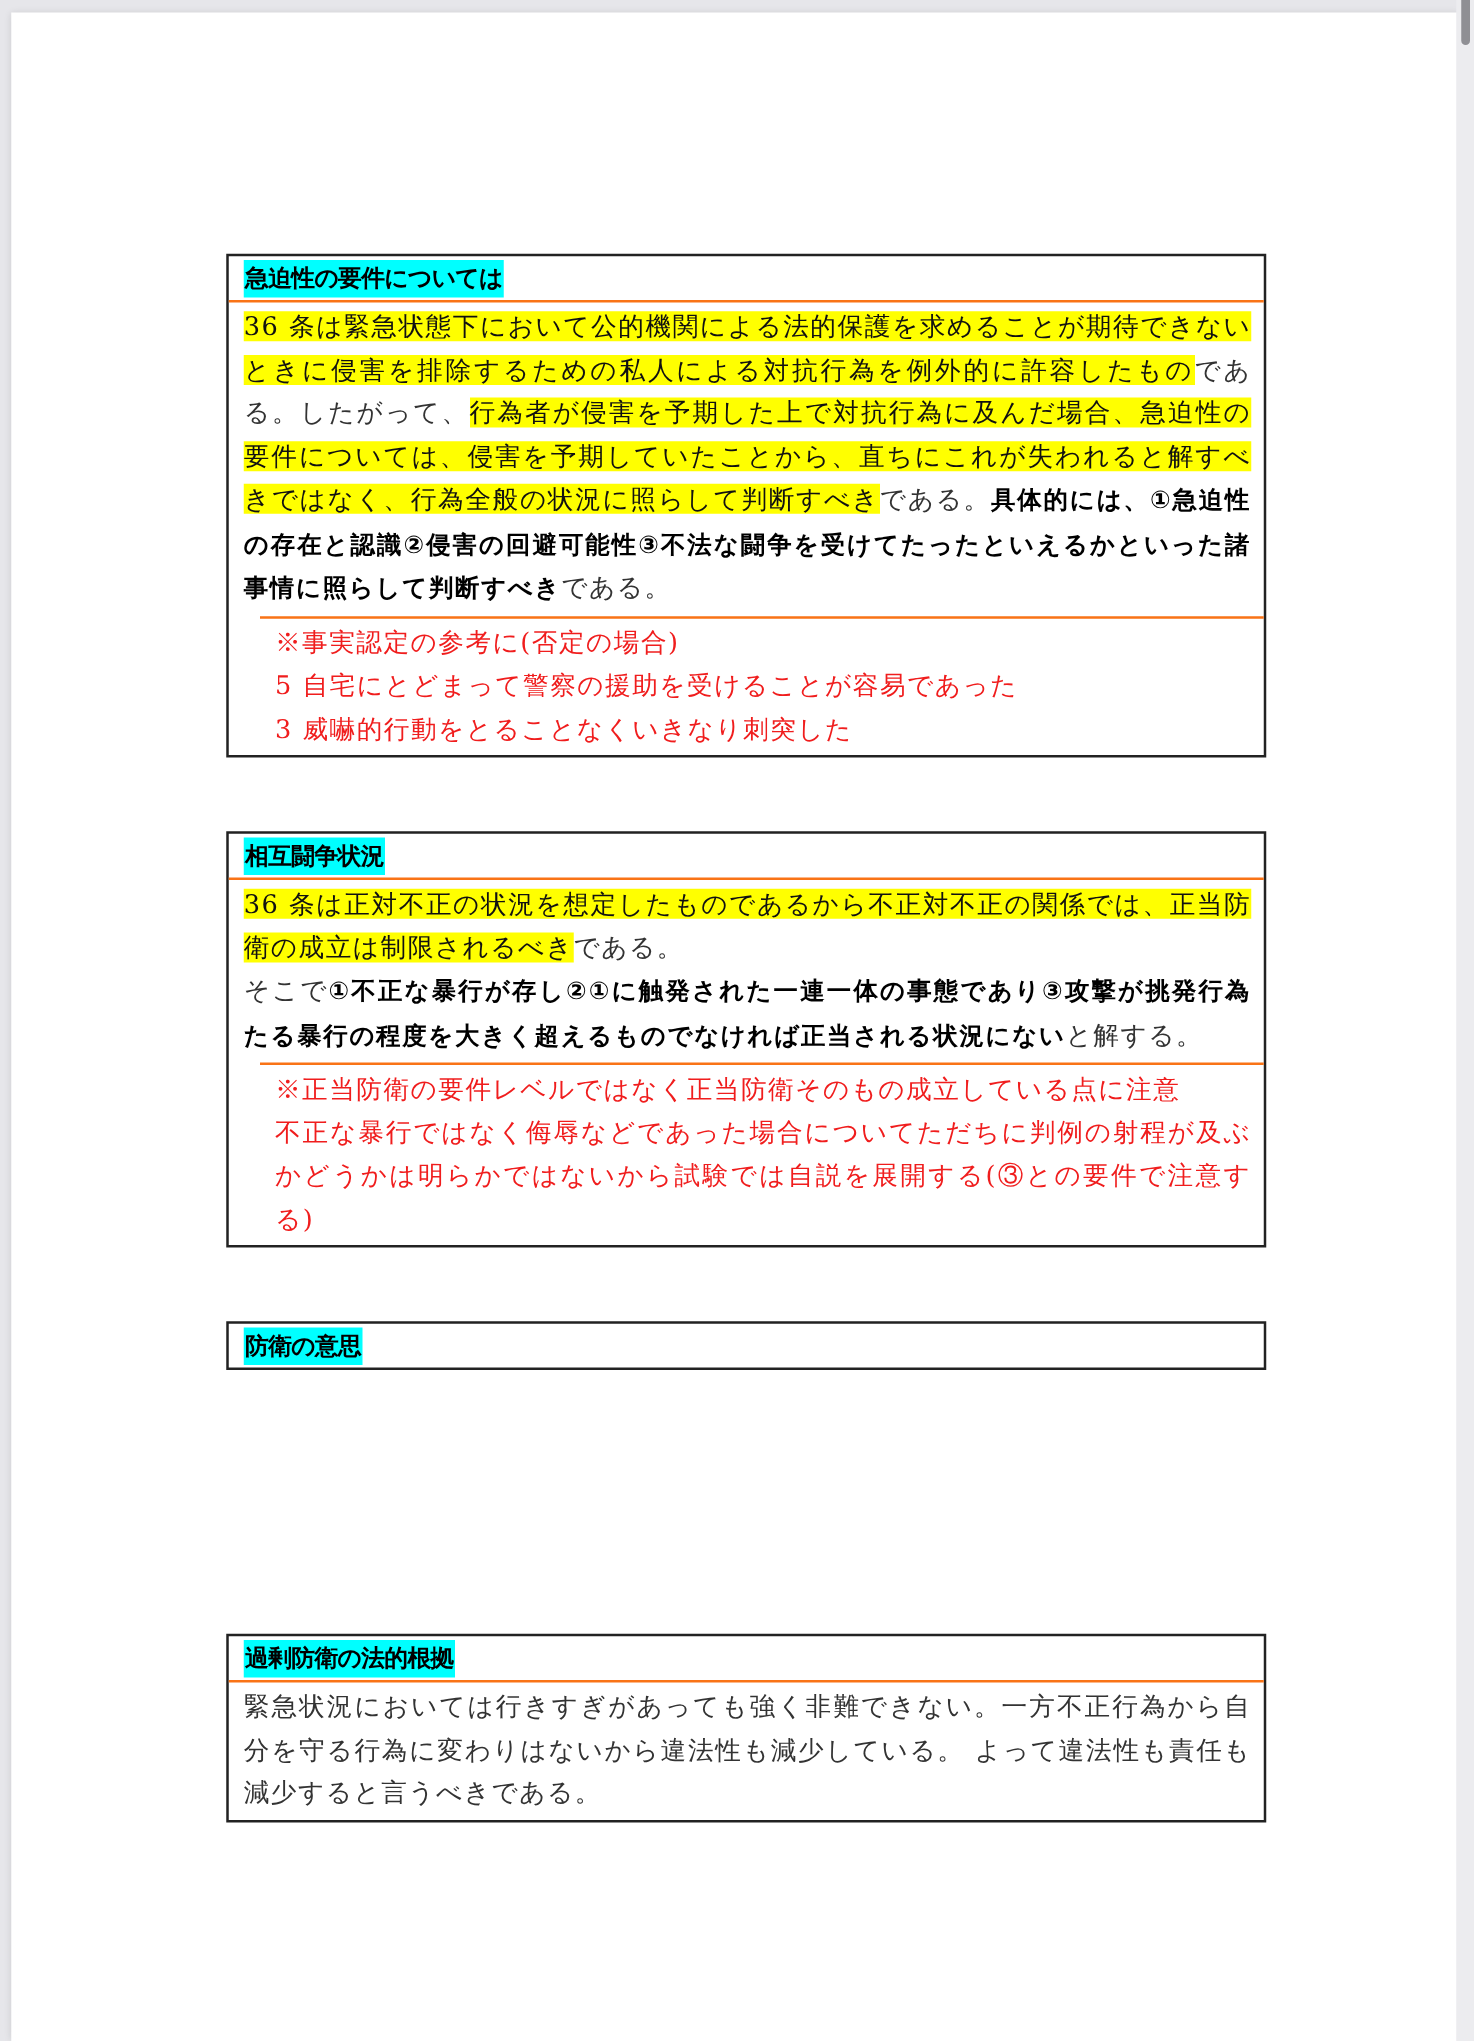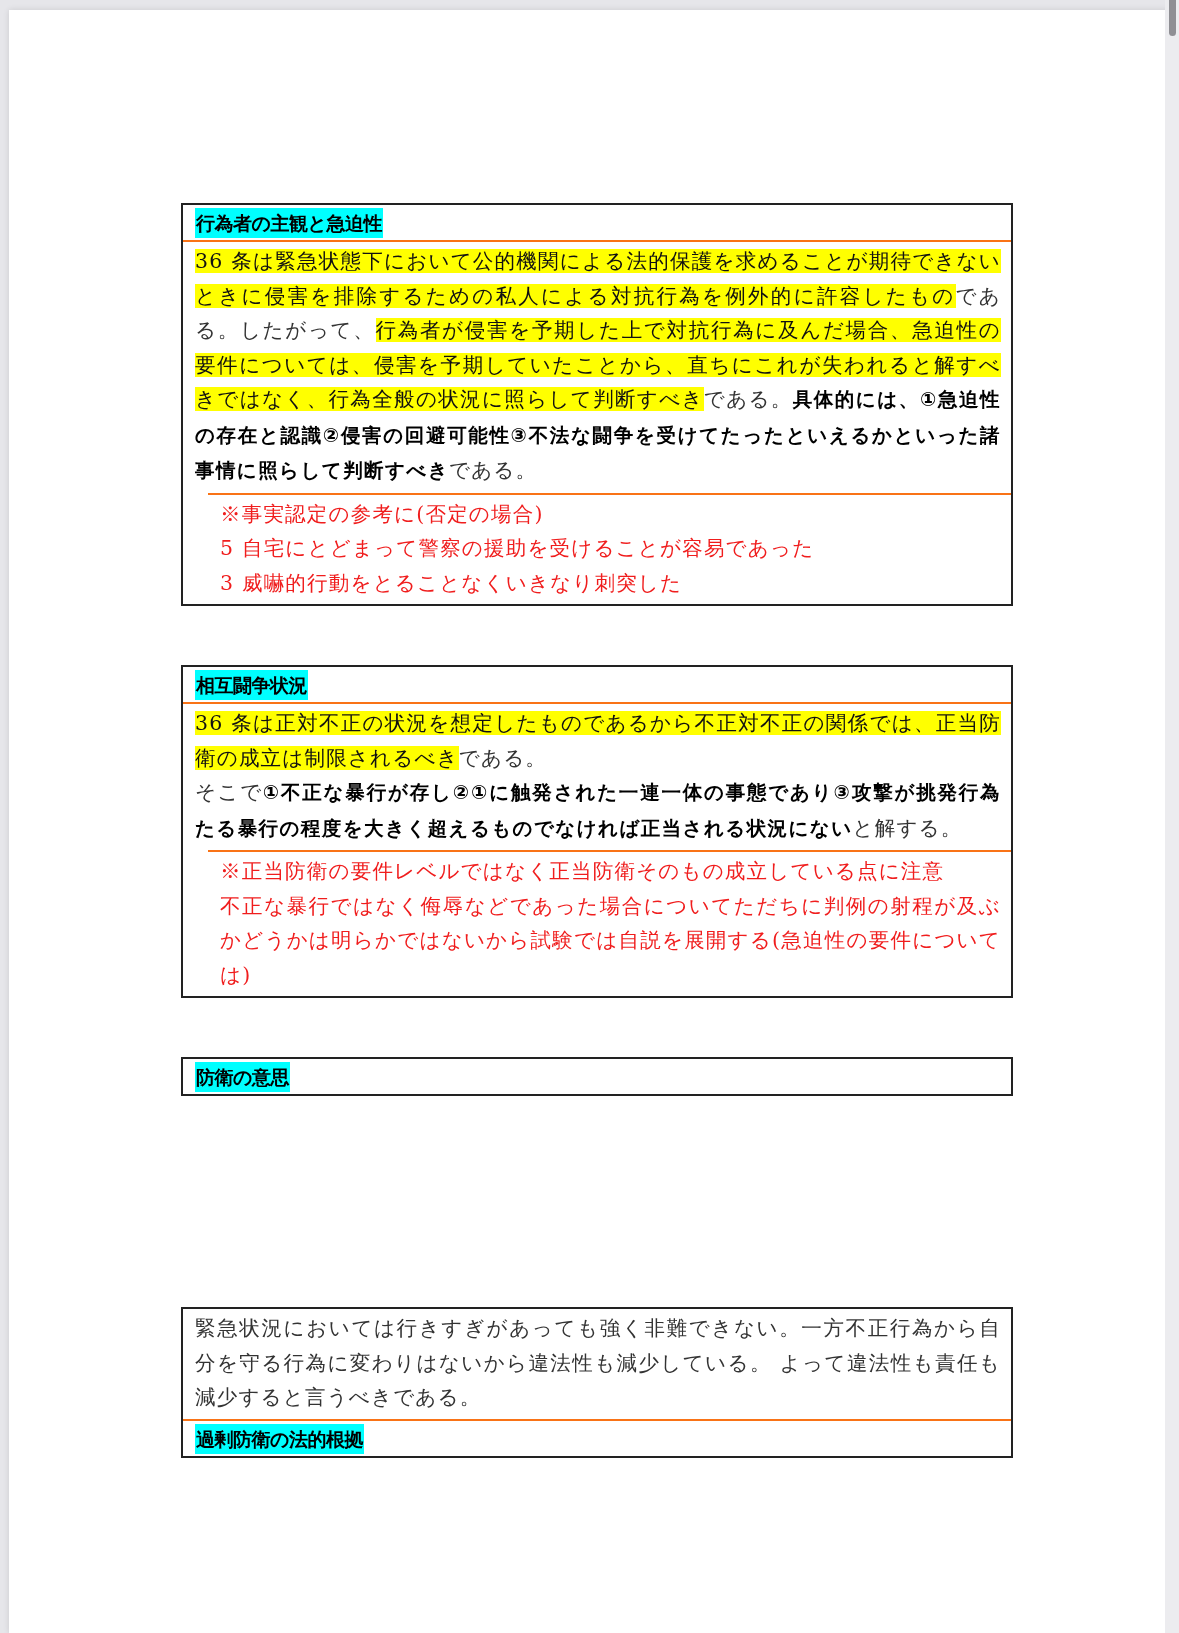--- a/index.html
+++ b/index.html
@@ -42,21 +42,21 @@
   .red { color: #f01d1d; margin-left: 25px; }
   .plain { color: #333; }
 </style>
 </head>
 <body>
 
 <div class="page">
 
   <div class="box" style="top:193px;">
     <div class="row title-row">
-      <span class="title">行為者の主観と急迫性</span>
+      <span class="title">急迫性の要件については</span>
     </div>
     <div class="row body">
       <span class="hl">36 条は緊急状態下において公的機関による法的保護を求めることが期待できないときに侵害を排除するための私人による対抗行為を例外的に許容したもの</span><span class="plain">である。したがって、</span><span class="hl">行為者が侵害を予期した上で対抗行為に及んだ場合、急迫性の要件については、侵害を予期していたことから、直ちにこれが失われると解すべきではなく、行為全般の状況に照らして判断すべき</span><span class="plain">である。</span><span class="b">具体的には、①急迫性の存在と認識②侵害の回避可能性③不法な闘争を受けてたったといえるかといった諸事情に照らして判断すべき</span><span class="plain">である。</span>
     </div>
     <div class="row body red">
       <div>※事実認定の参考に(否定の場合)</div>
       <div>5 自宅にとどまって警察の援助を受けることが容易であった</div>
       <div>3 威嚇的行動をとることなくいきなり刺突した</div>
     </div>
   </div>
@@ -64,36 +64,36 @@
   <div class="box" style="top:655px;">
     <div class="row title-row">
       <span class="title">相互闘争状況</span>
     </div>
     <div class="row body">
       <span class="hl">36 条は正対不正の状況を想定したものであるから不正対不正の関係では、正当防衛の成立は制限されるべき</span><span class="plain">である。</span><br>
       <span class="plain">そこで</span><span class="b">①不正な暴行が存し②①に触発された一連一体の事態であり③攻撃が挑発行為たる暴行の程度を大きく超えるものでなければ正当される状況にない</span><span class="plain">と解する。</span>
     </div>
     <div class="row body red">
       <div>※正当防衛の要件レベルではなく正当防衛そのもの成立している点に注意</div>
-      <div>不正な暴行ではなく侮辱などであった場合についてただちに判例の射程が及ぶかどうかは明らかではないから試験では自説を展開する(急迫性の要件については)</div>
+      <div>不正な暴行ではなく侮辱などであった場合についてただちに判例の射程が及ぶかどうかは明らかではないから試験では自説を展開する(③との要件で注意する)</div>
     </div>
   </div>
 
   <div class="box" style="top:1047px;">
     <div class="row title-row">
       <span class="title">防衛の意思</span>
     </div>
   </div>
 
   <div class="box" style="top:1297px;">
+    <div class="row title-row">
+      <span class="title">過剰防衛の法的根拠</span>
+    </div>
     <div class="row body">
       <span class="plain">緊急状況においては行きすぎがあっても強く非難できない。一方不正行為から自分を守る行為に変わりはないから違法性も減少している。 よって違法性も責任も減少すると言うべきである。</span>
-    </div>
-    <div class="row title-row">
-      <span class="title">過剰防衛の法的根拠</span>
     </div>
   </div>
 
 </div>
 
 <div class="scrollbar-track">
   <div class="scrollbar-thumb"></div>
 </div>
 
 </body></html>

